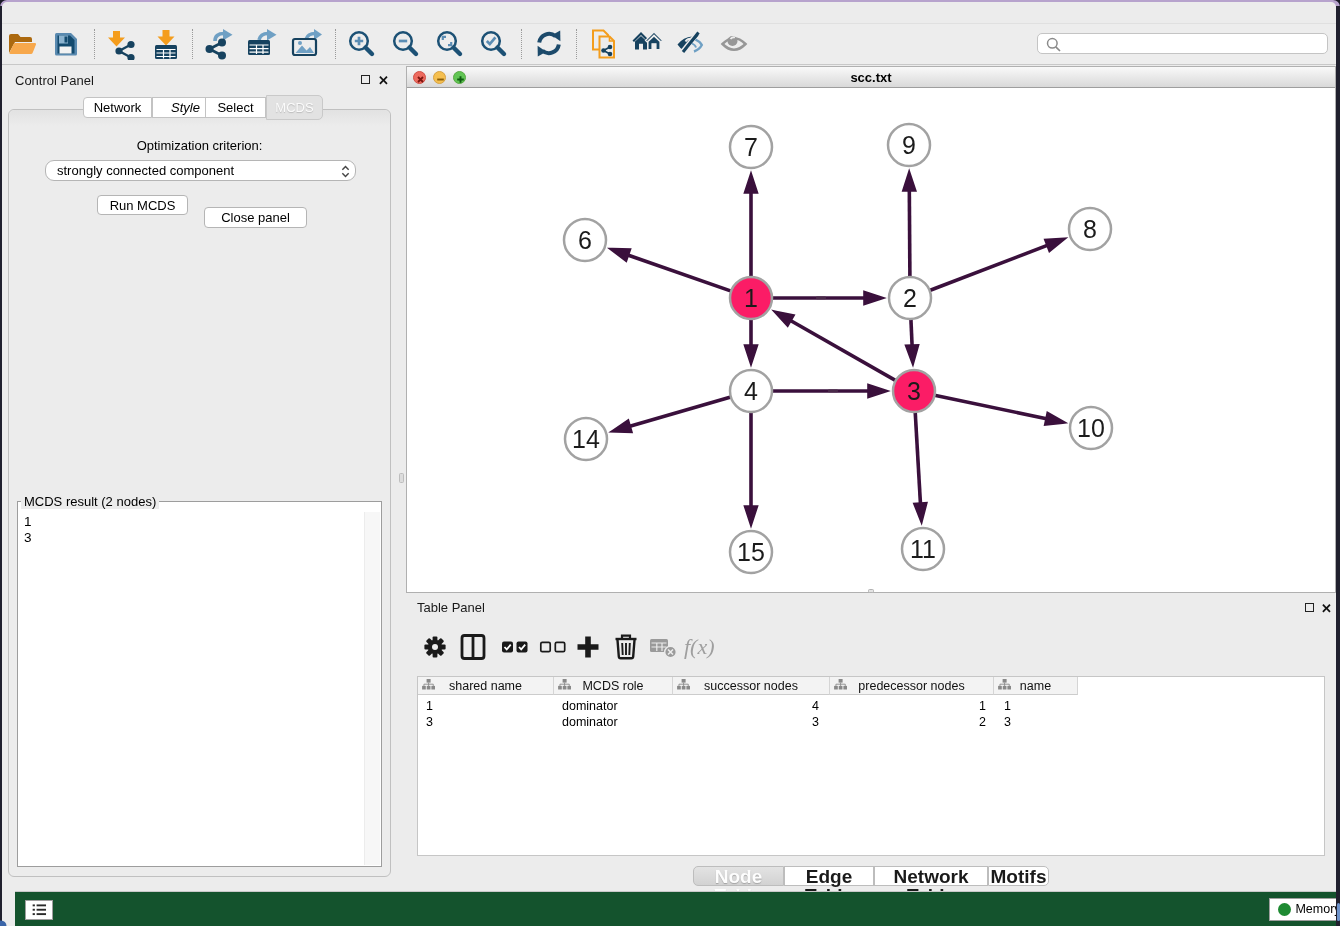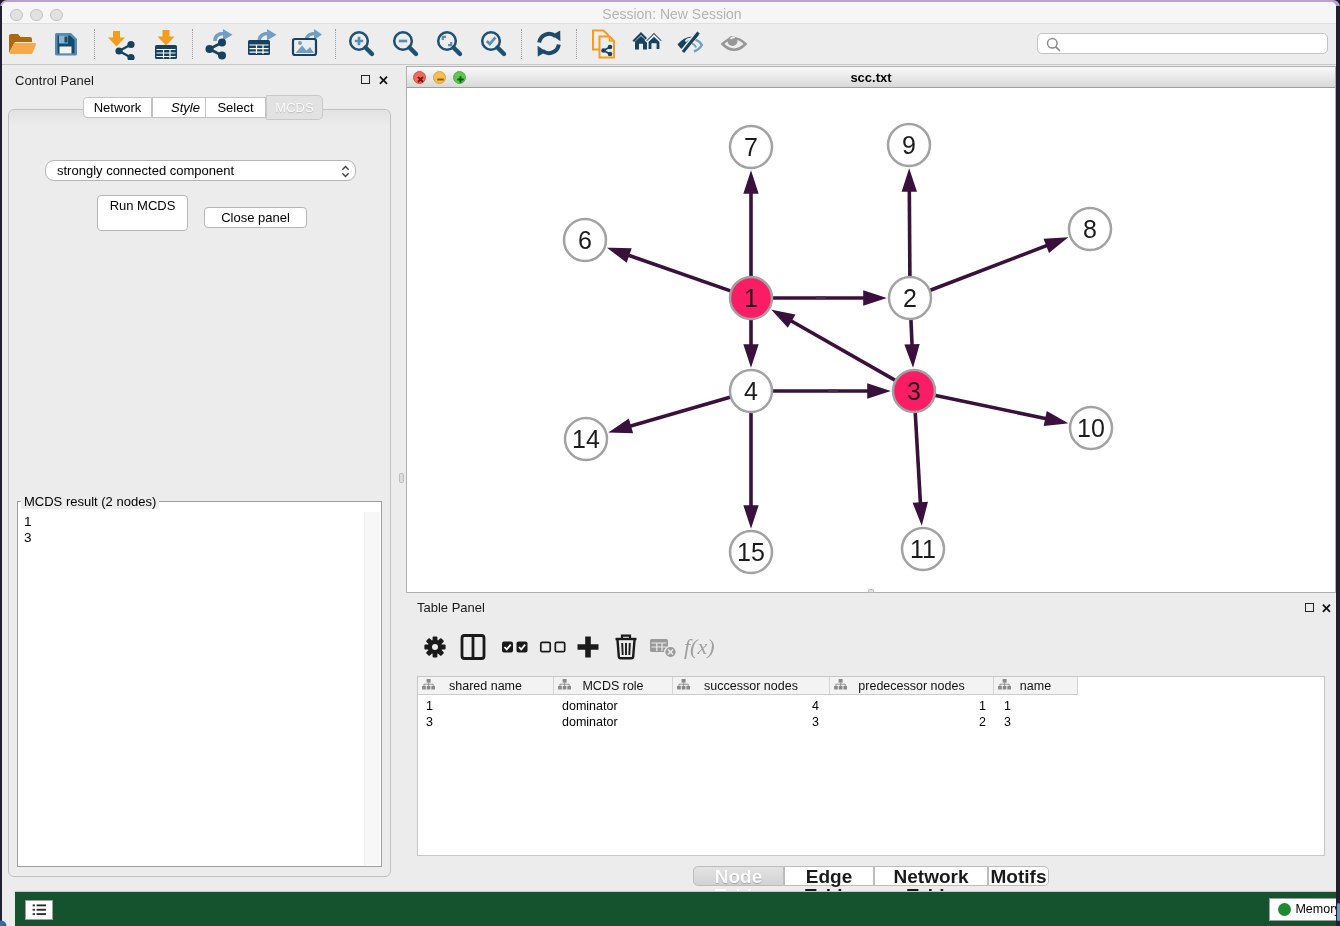--- a/index.html
+++ b/index.html
@@ -64,26 +64,20 @@
   text-align:center; line-height:18px; color:#111; }
 .btab { position:absolute; top:272px; height:20px; background:#fff;
   border:1px solid #bdbdbd; font-size:19px; font-weight:bold; text-align:center;
   line-height:19px; color:#1a1a1a; }
 </style>
 </head>
 <body>
 <div id="app">
   <div class="abs" id="purpletop"></div>
   <div class="abs" id="winbody"></div>
-  <div class="abs" id="titlebar">
-    <div class="light" style="left:8px;"></div>
-    <div class="light" style="left:28px;"></div>
-    <div class="light" style="left:48px;"></div>
-    <div id="wintitle">Session: New Session</div>
-  </div>
   <div class="abs" id="toolbar"></div>
   <div class="abs" id="mainbg"></div>
   <div class="abs tsep" style="left:94px; top:29px;"></div>
   <div class="abs tsep" style="left:192px; top:29px;"></div>
   <div class="abs tsep" style="left:335px; top:29px;"></div>
   <div class="abs tsep" style="left:521px; top:29px;"></div>
   <div class="abs tsep" style="left:576px; top:29px;"></div>
   <svg class="abs" style="left:6px; top:28px;" width="32" height="32" viewBox="0 0 32 32">
     <path d="M3 25 L3 8 Q3 6 5 6 L12 6 L14.5 9 L24 9 Q26 9 26 11 L26 14 L9 14 Z" fill="#ac690f"></path>
     <path d="M9.5 15 L29 15 Q30.5 15 30 16.5 L26.8 24.5 Q26.3 26 24.8 26 L4.5 26 Q3 26 3.6 24.5 L7.5 16.3 Q8 15 9.5 15 Z" fill="#f7a84c"></path>
@@ -208,27 +202,28 @@
 
   <div class="abs phead" style="left:15px; top:73px;">Control Panel</div>
   <div class="winbtn-sq" style="left:361px; top:75px;"></div>
   <div class="winbtn-x" style="left:378px; top:75px;">✕</div>
   <div class="tab" style="left:83px; width:69px; border-radius:4px 0 0 4px;">Network</div>
   <div class="tab" style="left:152px; width:67px;font-style:italic;">Style</div>
   <div class="tab" style="left:205px; width:61px;">Select</div>
   <div class="tab tabsel" style="left:266px; width:57px; border-radius:0 5px 5px 0; line-height:24px;">MCDS</div>
   <div class="abs" id="cpanel-body">
     <div id="cpanel-top"></div>
+    <div class="abs" style="left:0; top:28px; width:381px; text-align:center; font-size:13px;">Optimization criterion:</div>
     <div class="btn" style="left:36px; top:50px; width:311px; height:21px; border-radius:9px; text-align:left; line-height:20px; padding-left:11px;">strongly connected component
       <svg width="9" height="13" style="position:absolute; right:5px; top:4px;" viewBox="0 0 10 14">
         <path d="M1.5 5 L5 1.5 L8.5 5" fill="none" stroke="#444" stroke-width="1.6"></path>
         <path d="M1.5 9 L5 12.5 L8.5 9" fill="none" stroke="#444" stroke-width="1.6"></path>
       </svg>
     </div>
-    <div class="btn" style="left:88px; top:85px; width:91px; height:36px; line-height:20px;">Run MCDS</div>
+    <div class="btn" style="left:88px; top:85px; width:91px; height:20px; line-height:20px;">Run MCDS</div>
     <div class="btn" style="left:195px; top:97px; width:103px; height:21px; line-height:20px;">Close panel</div>
     <div id="mcds-box">
       <div style="position:absolute; left:6px; top:12px; font-size:13.5px; line-height:16px;">1<br>3</div>
       <div style="position:absolute; right:1px; top:10px; bottom:1px; width:16px; background:#f7f7f7; border-left:1px solid #ececec;"></div>
     </div>
     <div id="mcds-legend">MCDS result (2 nodes)</div>
   </div>
 
   <div class="abs" id="netwin">
     <div id="nettitle">

